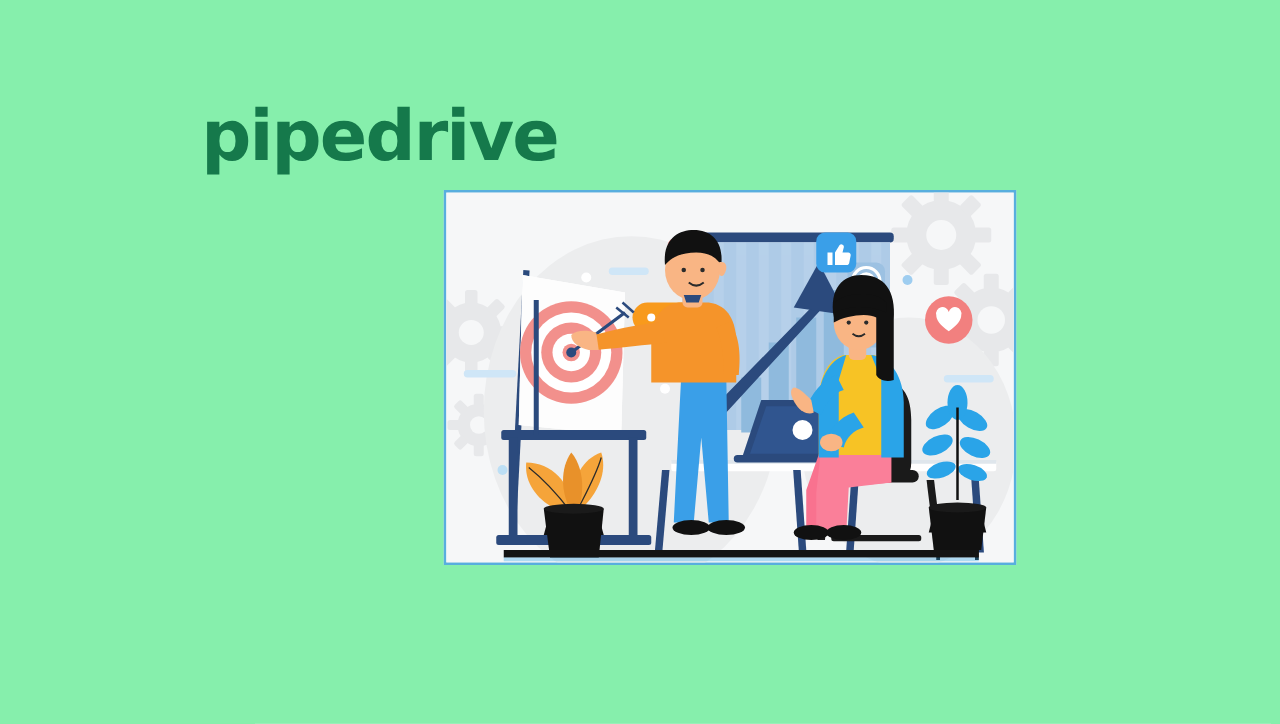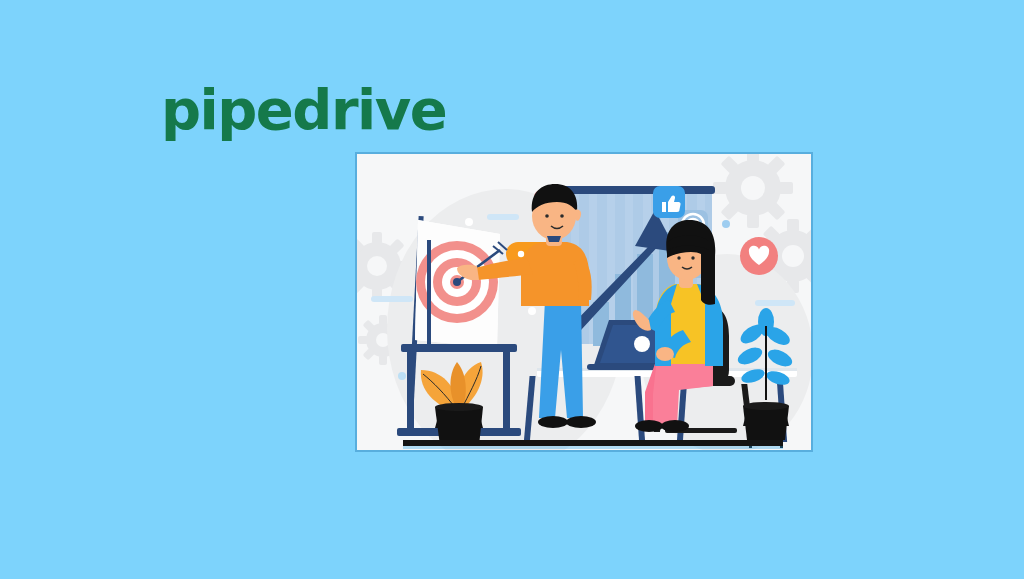--- a/index.html
+++ b/index.html
@@ -10,21 +10,21 @@
     width: 1024px;
     height: 579px;
     background: #ededed;
     font-family: "Liberation Sans", sans-serif;
     overflow: hidden;
     position: relative;
   }
   .page {
     position: absolute;
     inset: 0;
-    background: #7dd3fc;
+    background: #86efac;
   }
   
   .brand-logo {
     position: absolute;
     left: 161px;
     top: 82px;
     width: 250px;
     height: 56px;
     display: flex;
     align-items: center;

